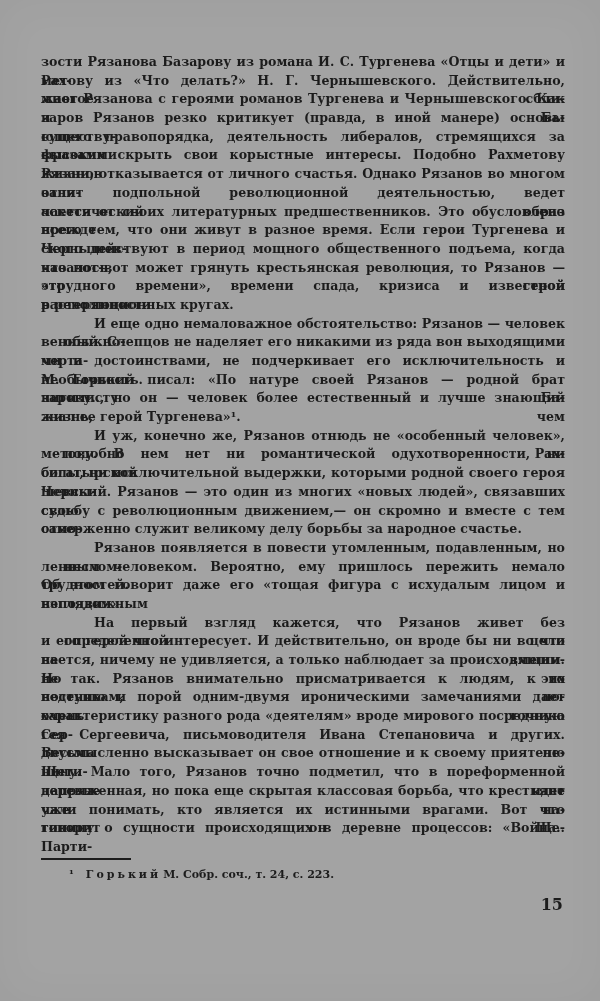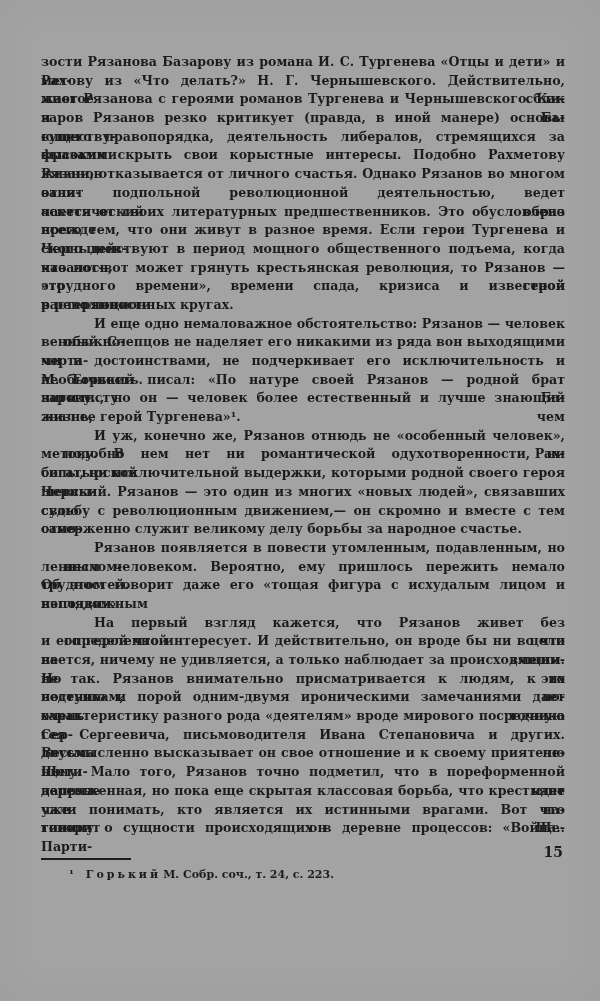--- a/index.html
+++ b/index.html
@@ -61,23 +61,23 @@
     font-weight: 700;
     text-indent: 28px;
   }
   .fn-author {
     letter-spacing: 3px;
     margin: 0 2px 0 12px;
   }
   .page-number {
     position: absolute;
     right: 37px;
-    top: 844px;
+    top: 895px;
     color: #1c1c1c;
-    font-size: 14px;
+    font-size: 16px;
     font-weight: 700;
   }
 </style>
 </head>
 <body>
 
 <div class="page">
 
   <div class="text-block">
 

